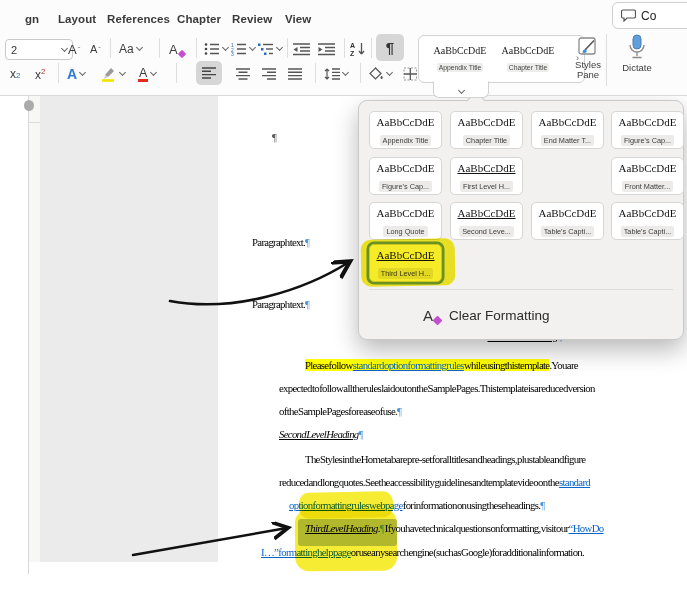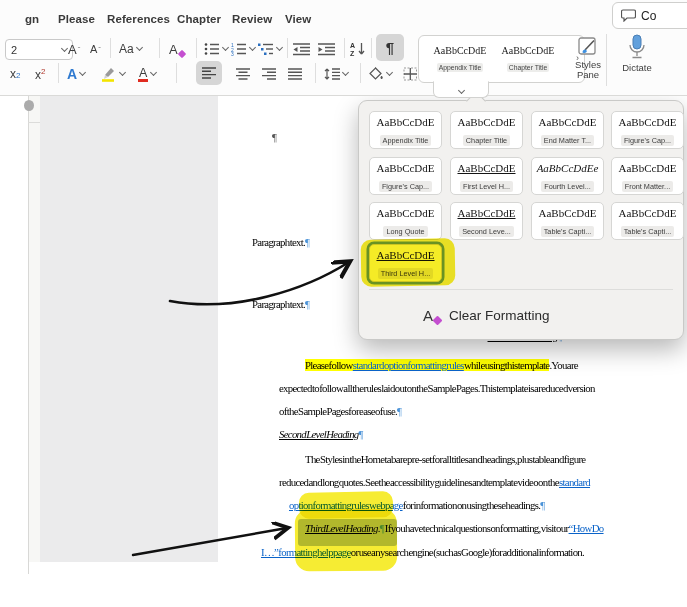--- a/index.html
+++ b/index.html
@@ -88,21 +88,21 @@
   .arrows{position:absolute;left:0;top:0;z-index:9;pointer-events:none;}
   .ic svg{display:block;}
 </style>
 </head>
 <body>
 
 <div id="screen">
 
   <div class="ribbon">
     <span class="tab" style="left:25px">gn</span>
-    <span class="tab" style="left:58px">Please</span>
+    <span class="tab" style="left:58px">Layout</span>
     <span class="tab" style="left:107px">References</span>
     <span class="tab" style="left:177px">Chapter</span>
     <span class="tab" style="left:232px">Review</span>
     <span class="tab" style="left:285px">View</span>
 
     <div class="combtn">
       <span class="ic">
         <svg width="15" height="13" viewBox="0 0 15 13">
             <path d="M2,1 h11 a1.5,1.5 0 0 1 1.5,1.5 v5 a1.5,1.5 0 0 1 -1.5,1.5 h-7 l-3,3 v-3 h-1 a1.5,1.5 0 0 1 -1.5,-1.5 v-5 a1.5,1.5 0 0 1 1.5,-1.5 z" fill="none" stroke="#555" stroke-width="1.2"></path>
           </svg>
@@ -380,21 +380,20 @@
   <div class="panel">
     <div class="notch"></div>
 
     <div class="cell" style="left:10px;top:10px"><div class="cprev">AaBbCcDdE</div><span class="clab">Appendix Title</span></div>
     <div class="cell" style="left:91px;top:10px"><div class="cprev">AaBbCcDdE</div><span class="clab">Chapter Title</span></div>
     <div class="cell" style="left:172px;top:10px"><div class="cprev">AaBbCcDdE</div><span class="clab">End Matter T...</span></div>
     <div class="cell" style="left:252px;top:10px"><div class="cprev">AaBbCcDdE</div><span class="clab">Figure's Cap...</span></div>
 
     <div class="cell" style="left:10px;top:56px"><div class="cprev">AaBbCcDdE</div><span class="clab">Figure's Cap...</span></div>
     <div class="cell uu" style="left:91px;top:56px"><div class="cprev">AaBbCcDdE</div><span class="clab">First Level H...</span></div>
-    <div class="cell i" style="left:172px;top:56px"><div class="cprev">AaBbCcDdEe</div><span class="clab">Fourth Level...</span></div>
     <div class="cell" style="left:252px;top:56px"><div class="cprev">AaBbCcDdE</div><span class="clab">Front Matter...</span></div>
 
     <div class="cell" style="left:10px;top:101px"><div class="cprev">AaBbCcDdE</div><span class="clab">Long Quote</span></div>
     <div class="cell uu" style="left:91px;top:101px"><div class="cprev">AaBbCcDdE</div><span class="clab">Second Leve...</span></div>
     <div class="cell" style="left:172px;top:101px"><div class="cprev">AaBbCcDdE</div><span class="clab">Table's Capti...</span></div>
     <div class="cell" style="left:252px;top:101px"><div class="cprev">AaBbCcDdE</div><span class="clab">Table's Capti...</span></div>
 
     <div class="cell uu active" style="left:10px;top:143px"><div class="cprev">AaBbCcDdE</div><span class="clab">Third Level H...</span></div>
     <div class="cellblob"></div>
 

